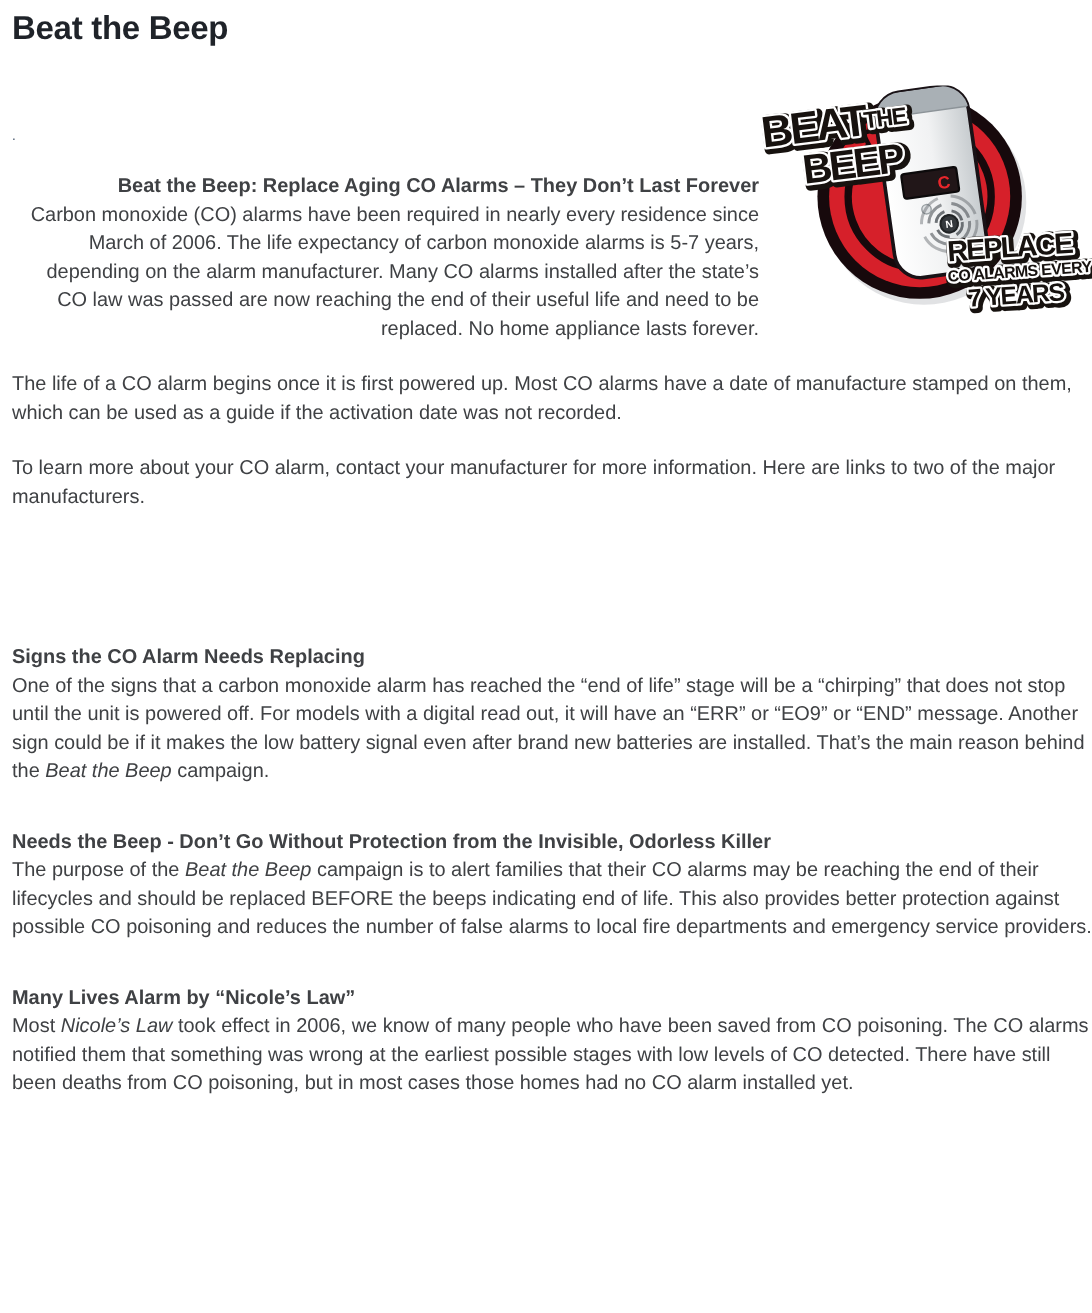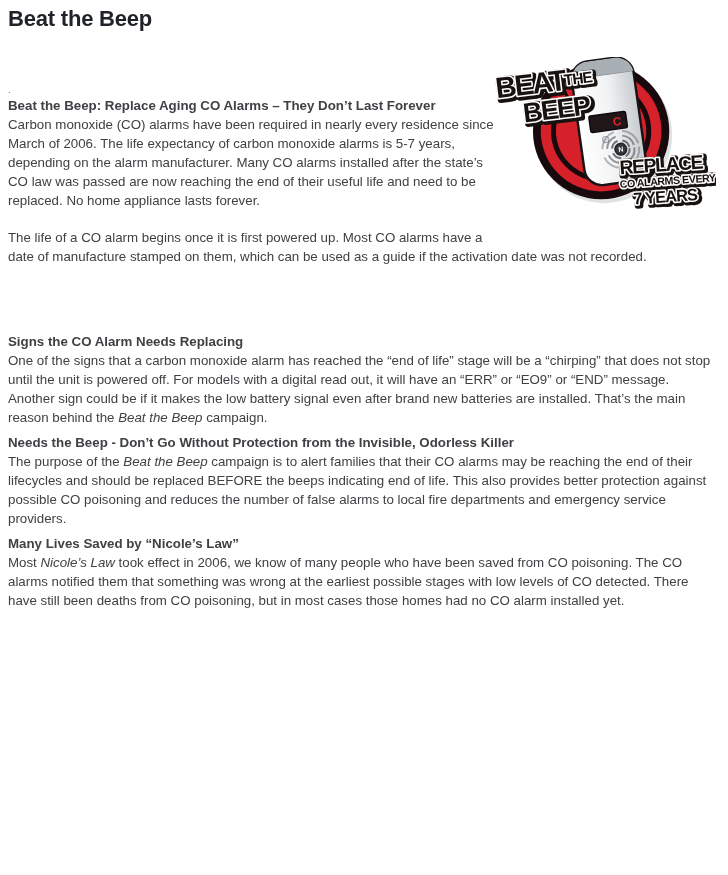--- a/index.html
+++ b/index.html
@@ -1,36 +1,36 @@
 <!DOCTYPE html>
 <html><head>
 <meta charset="utf-8">
 <style>
   html, body { margin:0; padding:0; background:#ffffff; }
   body {
     width:728px; height:875px; overflow:hidden;
     font-family:"Liberation Sans", sans-serif;
     color:#3f4144;
   }
-  .page { padding:6px 12px 0 8px; }
+  .page { padding:6px 0 0 8px; }
   h1.title {
     margin:0; font-size:22px; line-height:26px; font-weight:bold;
     color:#1f2329; letter-spacing:-0.2px;
   }
   .logo-float {
     float:right; width:222px; height:155px;
     margin:25px 0 28px 0;
   }
   .stray {
     margin:52px 0 0 0; font-size:9px; line-height:12px; color:#44546a;
   }
   .section, .para { margin:18px 0 0 0; font-size:13.3px; line-height:19px; }
   .para { }
-  .section.first { margin-top:0; }
-  .section.later { margin-top:6px; }
+  .section.first { margin-top:18px;text-align:right; }
+  .section.later { margin-top:28px; }
   .section .heading { font-weight:bold; }
   .spacer { height:60px; }
   em { font-style:italic; }
 
   
   .sticker text {
     font-family:"Liberation Sans", sans-serif; font-weight:bold;
     fill:#17120f; paint-order:stroke; stroke:#ffffff; stroke-width:3.2px;
     stroke-linejoin:round;
   }
@@ -120,31 +120,32 @@
 
   <div class="stray">.</div>
 
   <div class="section first">
     <div class="heading">Beat the Beep: Replace Aging CO Alarms – They Don’t Last Forever</div>
     <div class="body">Carbon monoxide (CO) alarms have been required in nearly every residence since March of 2006. The life expectancy of carbon monoxide alarms is 5-7 years, depending on the alarm manufacturer. Many CO alarms installed after the state’s CO law was passed are now reaching the end of their useful life and need to be replaced. No home appliance lasts forever.</div>
   </div>
 
   <p class="para">The life of a CO alarm begins once it is first powered up. Most CO alarms have a date of manufacture stamped on them, which can be used as a guide if the activation date was not recorded.</p>
 
+  <p class="para">To learn more about your CO alarm, contact your manufacturer for more information.  Here are links to two of the major manufacturers.</p>
 
   <div class="spacer"></div>
 
   <div class="section later">
     <div class="heading">Signs the CO Alarm Needs Replacing</div>
     <div class="body"><span>One of the signs that a carbon monoxide alarm has reached the “end of life” stage will be a “chirping” that does not stop until the unit is powered off. For models with a digital read out, it will have an “ERR” or “EO9” or “END” message. Another sign could be if it makes the low battery signal even after brand new batteries are installed. That’s the main reason behind the </span><em>Beat the Beep</em><span> campaign.</span></div>
   </div>
 
   <div class="section later">
     <div class="heading">Needs the Beep - Don’t Go Without Protection from the Invisible, Odorless Killer</div>
     <div class="body"><span>The purpose of the </span><em>Beat the Beep</em><span> campaign is to alert families that their CO alarms may be reaching the end of their lifecycles and should be replaced BEFORE the beeps indicating end of life. This also provides better protection against possible CO poisoning and reduces the number of false alarms to local fire departments and emergency service providers.</span></div>
   </div>
 
   <div class="section later">
-    <div class="heading">Many Lives Saved by “Nicole’s Law”</div>
+    <div class="heading">Many Lives Alarm by “Nicole’s Law”</div>
     <div class="body"><span>Most </span><em>Nicole’s Law</em><span> took effect in 2006, we know of many people who have been saved from CO poisoning. The CO alarms notified them that something was wrong at the earliest possible stages with low levels of CO detected. There have still been deaths from CO poisoning, but in most cases those homes had no CO alarm installed yet.</span></div>
   </div>
 
 </div>
 
 </body></html>

